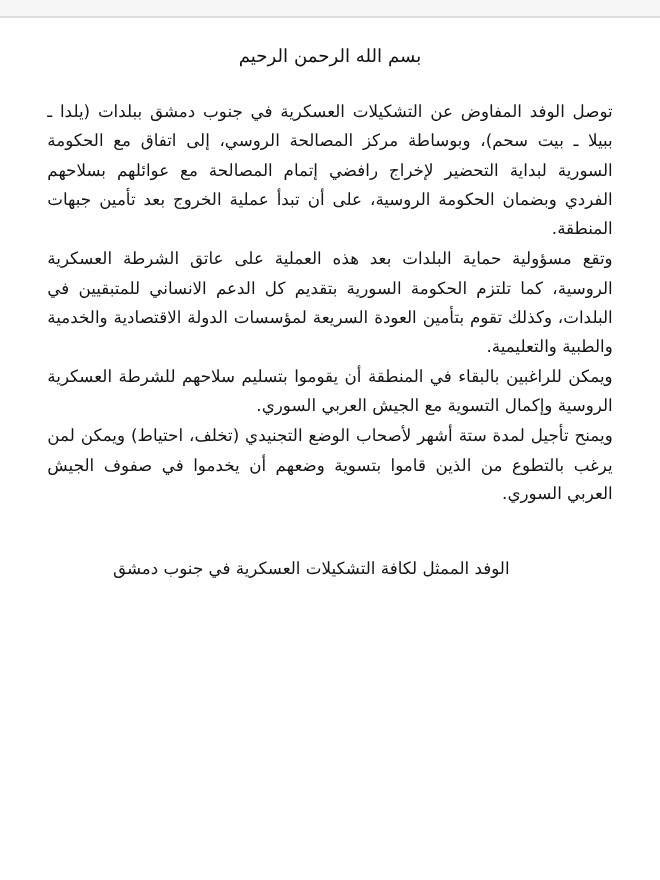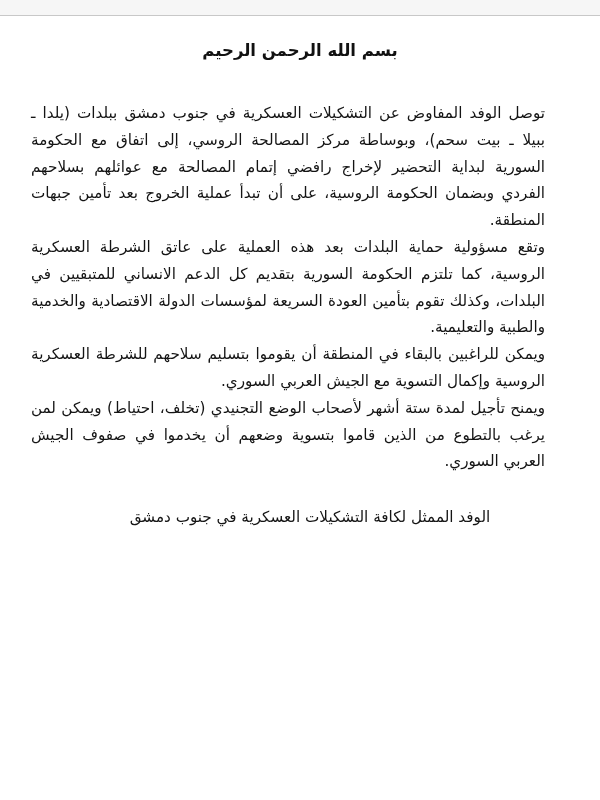--- a/index.html
+++ b/index.html
@@ -31,31 +31,31 @@
     position: absolute;
     top: 17px;
     left: 0;
     width: 600px;
     height: 783px;
     background: #ffffff;
   }
 
   .doc-title {
     text-align: center;
-    font-weight: bold;
+    font-weight: normal;
     font-size: 16.5px;
     color: #111111;
     margin: 0;
     padding-top: 24px;
     letter-spacing: 0px;
     direction: rtl;
   }
 
   .body-block {
-    margin: 12px;
+    margin: 0;
     padding: 0;
     position: absolute;
     top: 71px;
     right: 43px;
     width: 514px;
     direction: rtl;
   }
 
   .para {
     margin: 0 0 0 0;
@@ -68,21 +68,21 @@
     word-spacing: 0px;
   }
 
   .para + .para {
     margin-top: 0px;
   }
 
   .signature {
     position: absolute;
     top: 487px;
-    right: 33px;
+    right: 60px;
     width: 514px;
     text-align: center;
     font-size: 15.2px;
     line-height: 26px;
     color: #141414;
     direction: rtl;
   }
 </style>
 </head>
 <body>

